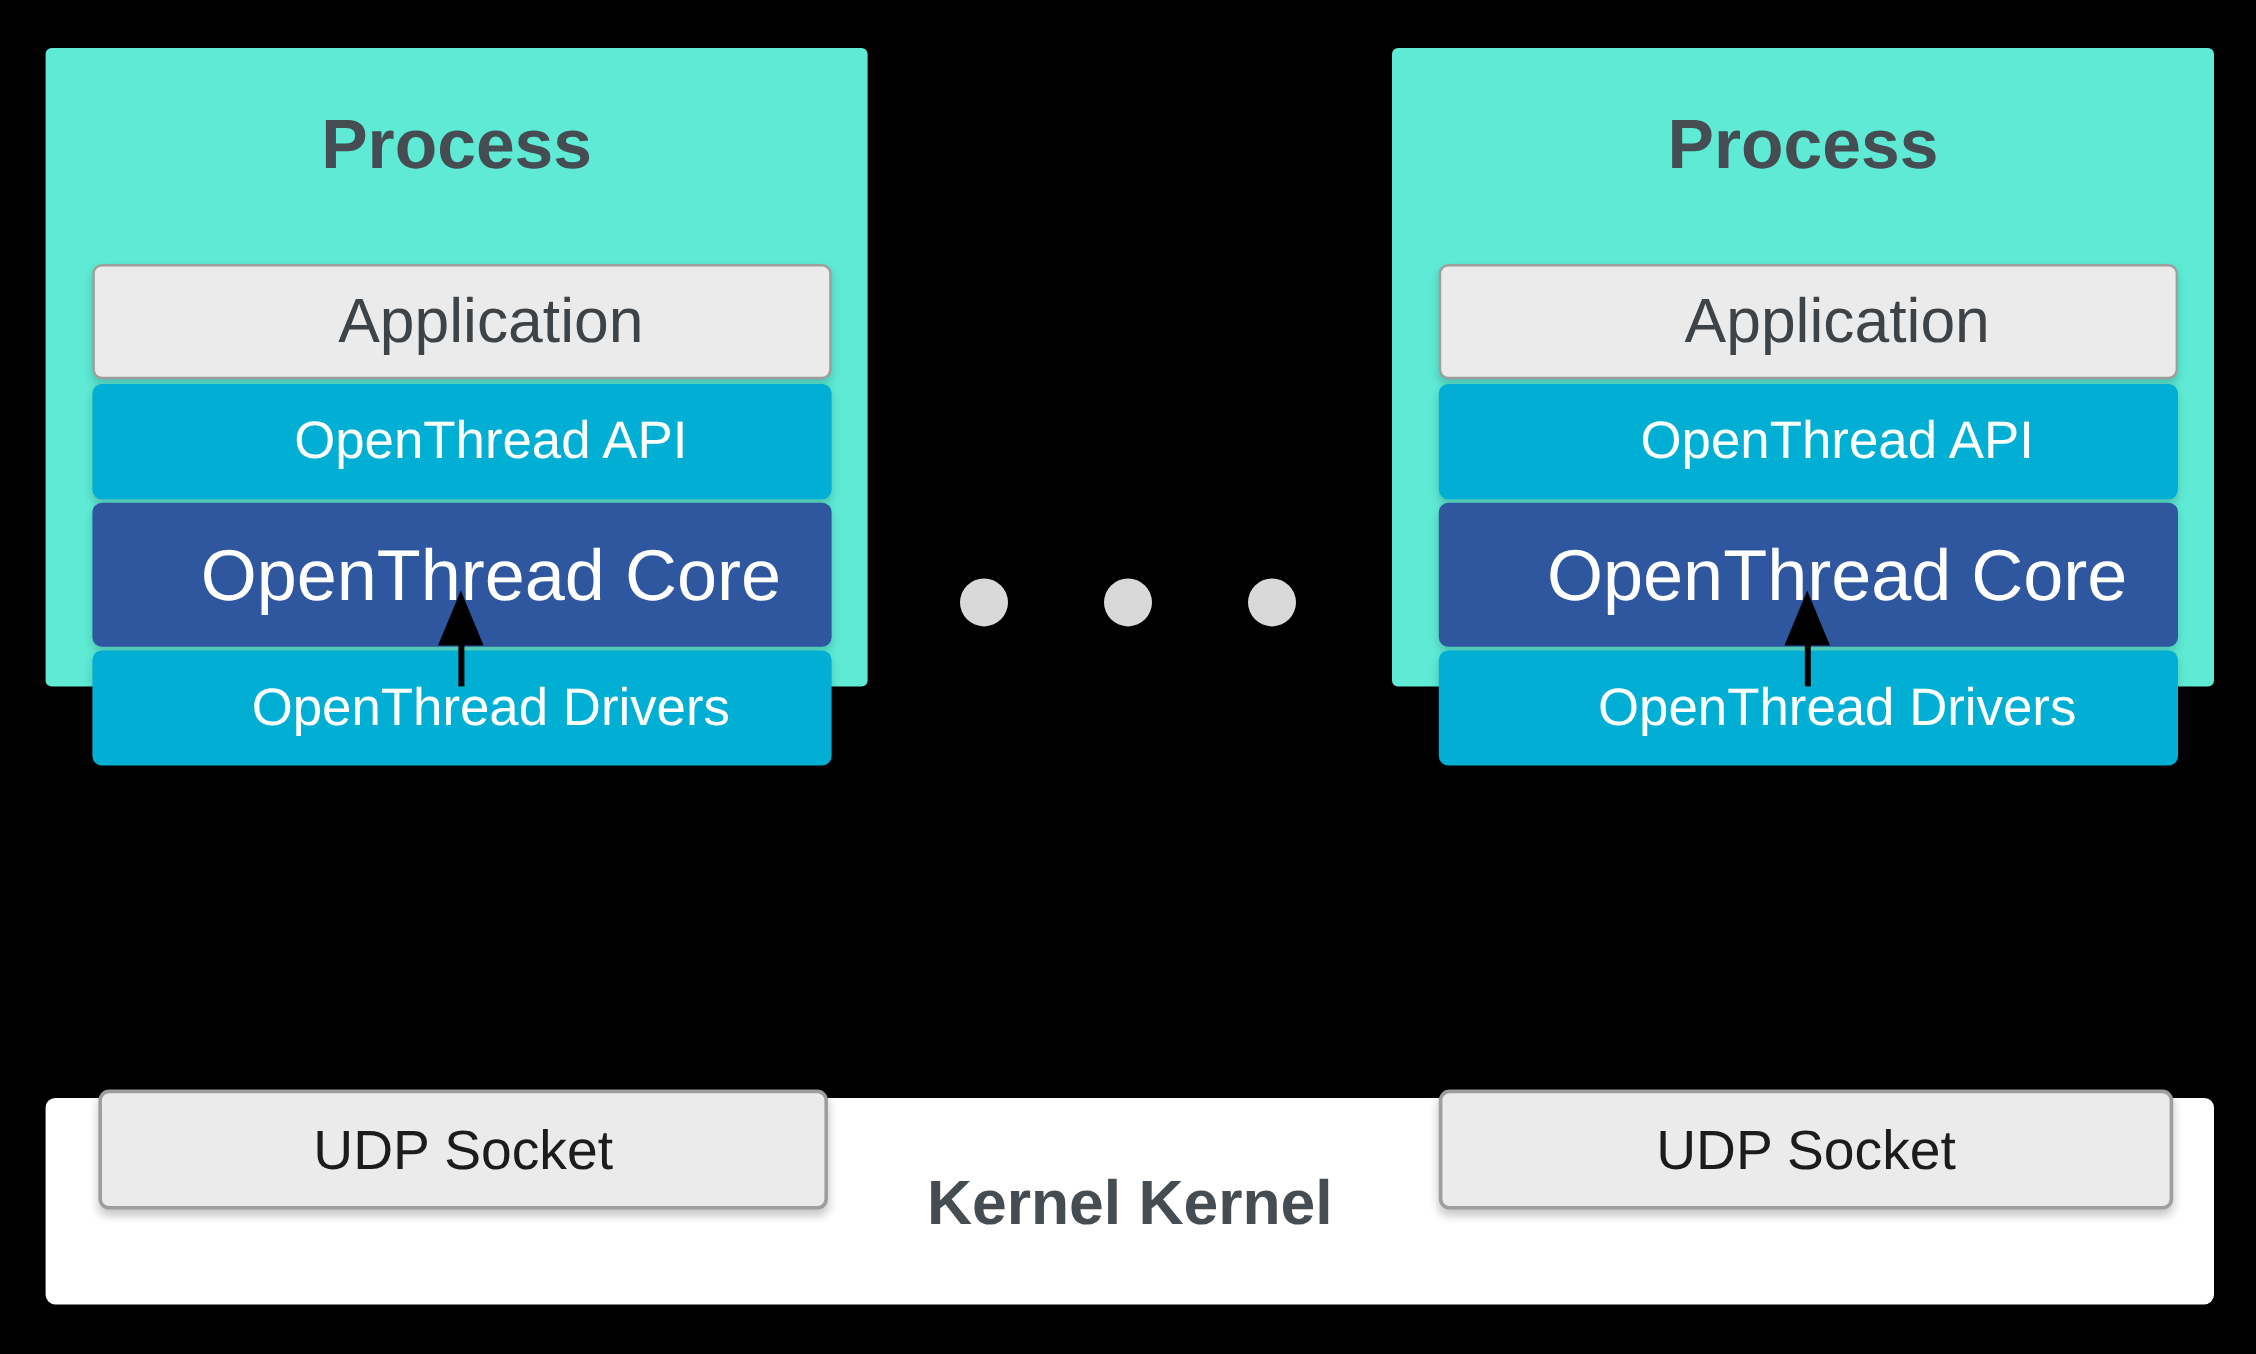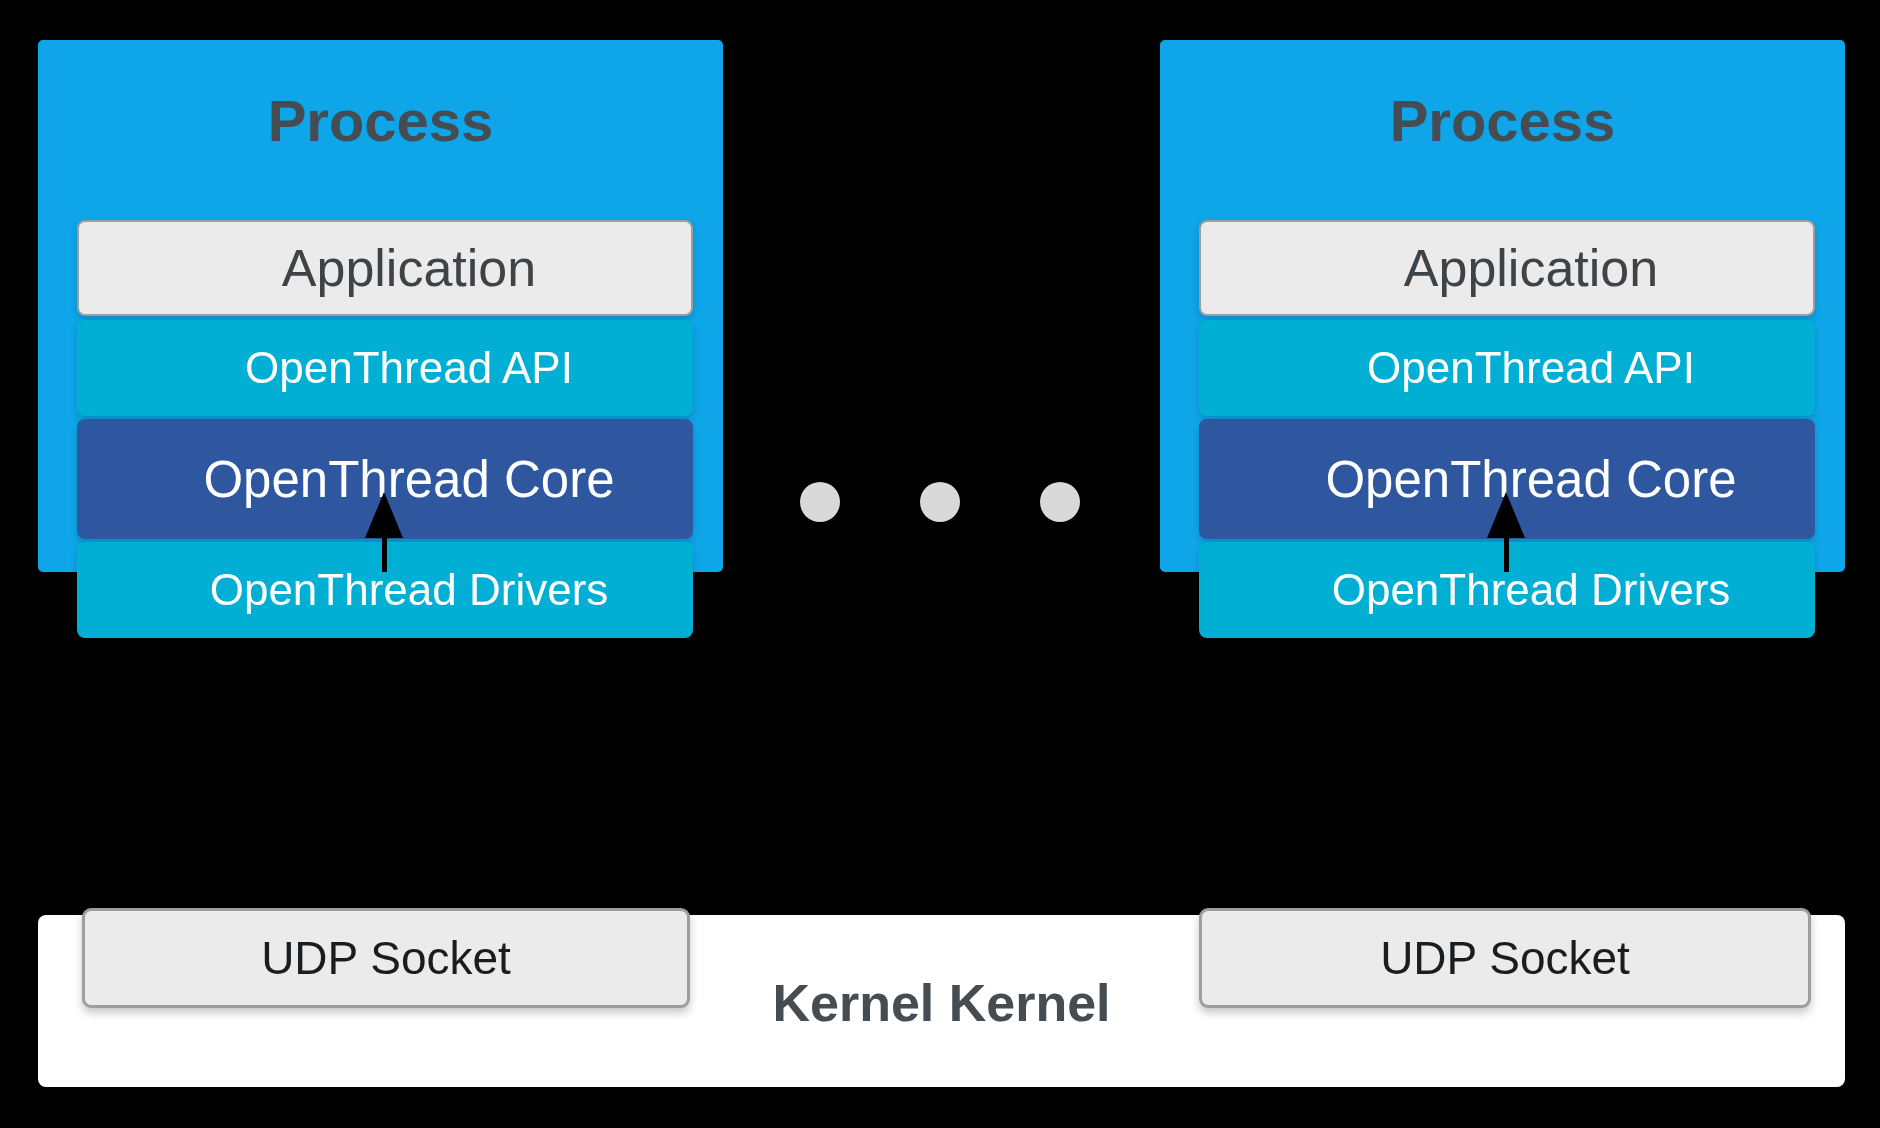--- a/index.html
+++ b/index.html
@@ -2,21 +2,21 @@
 <html style="--background: #000000; --cyan: #00AFD3; --navy: #2E579F; --light_fill: #EBEBEB; --gray_border: #9E9E9E; --dark_text: #454C52; --dot: #D9D9D9;"><head>
 <meta charset="utf-8">
 <style>
   html,body{margin:0;padding:0;background:#000;}
   .canvas{
     position:relative;width:1880px;height:1128px;background:var(--background,#000);
     font-family:"Liberation Sans",sans-serif;overflow:hidden;
   }
   .process-box{
     position:absolute;top:40px;width:685px;height:532px;
-    background:#0ea5e9;border-radius:5px;
+    background:#5eead4;border-radius:5px;
   }
   .process-box.left{left:38px;}
   .process-box.right{left:1160px;}
   .process-title{
     margin:46px 0 0 0;text-align:center;
     font-size:58px;font-weight:bold;color:var(--dark_text,#454C52);
     line-height:1.2;
   }
   .stack{position:absolute;left:39px;top:180px;width:616px;}
   .layer{
@@ -31,21 +31,21 @@
     background:var(--light_fill,#EBEBEB);
     border:2px solid var(--gray_border,#9E9E9E);
     color:#3E4347;font-size:52px;
   }
   .layer.cyan{
     height:96px;margin-bottom:3px;
     background:var(--cyan,#00AFD3);color:#fff;font-size:44px;
   }
   .layer.navy{
     height:120px;margin-bottom:3px;
-    background:var(--navy,#2E579F);color:#fff;font-size:51px;
+    background:var(--navy,#2E579F);color:#fff;font-size:60px;
   }
   .layer.drivers{margin-bottom:0;}
   .up-arrow{
     position:absolute;left:326px;bottom:0;width:40px;height:80px;
   }
   .arrow-head{
     width:0;height:0;margin:0 auto;
     border-left:19px solid transparent;
     border-right:19px solid transparent;
     border-bottom:46px solid #000;

